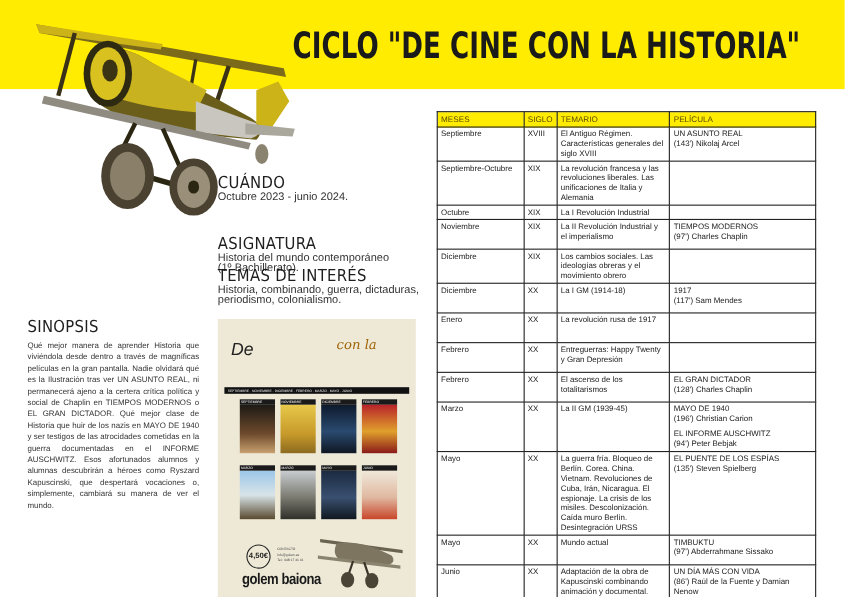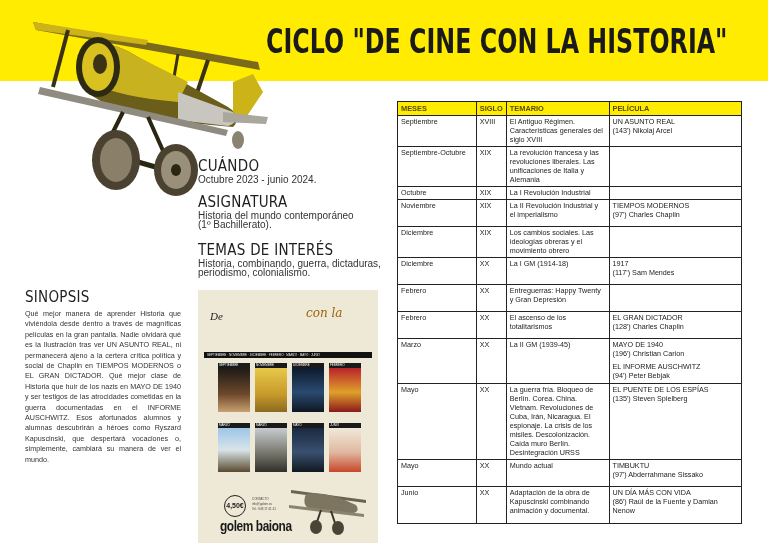--- a/index.html
+++ b/index.html
@@ -21,39 +21,39 @@
   .info { position: absolute; left: 198px; }
   .info h2 { font-family: "DejaVu Sans", sans-serif; font-weight: normal; font-size: 15px; color: #1e1e1e; letter-spacing: 0.3px; transform: scaleX(0.9); transform-origin: left; white-space: nowrap; }
   .info p { font-size: 10px; line-height: 9px; color: #333; }
 
   .sinopsis { position: absolute; left: 25px; top: 288px; width: 156px; }
   .sinopsis h2 { font-family: "DejaVu Sans", sans-serif; font-weight: normal; font-size: 15px; color: #1e1e1e; letter-spacing: 0.3px; transform: scaleX(0.9); transform-origin: left; }
   .sinopsis p { font-size: 7.2px; line-height: 10.4px; color: #333; text-align: justify; margin-top: 3px; }
 
   
   .poster { position: absolute; left: 198px; top: 290px; width: 180px; height: 253px; background: #ede9d6; overflow: hidden; }
-  .poster .p-de { position: absolute; left: 12px; top: 20px; font-family: Liberation Serif, serif; font-style: italic; font-size: 11px; color: #222; text-align: center; }
+  .poster .p-de { position: absolute; left: 12px; top: 20px; font-family: Liberation Sans, sans-serif; font-style: italic; font-size: 16px; color: #222; text-align: center; }
   .poster .p-cine { position: absolute; left: 30px; top: 2px; font-family: "Liberation Serif", serif; font-size: 34px; color: #1a1a1a; letter-spacing: -1px; line-height: 34px; }
   .poster .p-conla { position: absolute; left: 108px; top: 16px; font-family: "DejaVu Serif", serif; font-style: italic; font-size: 12px; color: #a16207; }
   .poster .p-historia { position: absolute; left: 6px; top: 28px; font-family: "Liberation Serif", serif; font-size: 34px; color: #1a1a1a; letter-spacing: 0px; line-height: 34px; }
   .poster .p-strip { position: absolute; left: 6px; top: 62px; width: 168px; height: 6px; background: #111; }
   .poster .p-strip span { display:block; font-size: 3px; color: #eee; padding: 1px 3px; white-space: nowrap; }
   .poster .grid { position: absolute; left: 20px; top: 73px; width: 148px; display: grid; grid-template-columns: repeat(4, 32px); column-gap: 5px; row-gap: 6px; }
   .cell .lbl { height: 5px; background: #1a1a1a; color:#fff; font-size: 3px; padding-left: 1px; line-height: 5px; overflow:hidden; white-space: nowrap; }
   .cell .img { height: 44px; }
   .cell .cap { height: 5px; font-size: 2.5px; color: #333; overflow: hidden; }
   .poster .price { position: absolute; left: 26px; top: 205px; width: 22px; height: 22px; border: 1.5px solid #222; border-radius: 50%; font-weight: bold; font-size: 10px; text-align: center; line-height: 20px; color:#222; }
   .poster .contact { position: absolute; left: 54px; top: 207px; font-size: 3px; line-height: 5px; color: #444; }
   .poster .brand { position: absolute; left: 22px; top: 228px; font-weight: bold; font-size: 14px; color: #1a1a1a; letter-spacing: -0.5px; transform: scaleX(0.85); transform-origin:left; }
   .poster .mini-plane { position: absolute; left: 88px; top: 190px; width: 85px; height: 55px; }
 
   
   table.schedule { position: absolute; left: 397px; top: 101px; width: 345px; border-collapse: collapse; }
   table.schedule th, table.schedule td { border: 1px solid #222; padding: 1px 3px 2px 3px; vertical-align: top; font-size: 7.2px; line-height: 9px; color: #222; text-align: left; }
-  table.schedule th { background: #ffec00; font-weight: bold; font-size: 7.4px; color: #5a4a00; height: 13px; padding-top: 2px; }
+  table.schedule th { background: #ffec00; font-weight: normal; font-size: 7.4px; color: #5a4a00; height: 13px; padding-top: 2px; }
   table.schedule td.film p + p { margin-top: 4px; }
   col.c1 { width: 79px; } col.c2 { width: 30px; } col.c3 { width: 103px; } col.c4 { width: 133px; }
 </style>
 </head>
 <body>
 
 <div class="yellow-band"></div>
 <h1 class="title">CICLO "DE CINE CON LA HISTORIA"</h1>
 
 <svg class="airplane" viewBox="0 0 245 185">
@@ -86,21 +86,21 @@
   <ellipse cx="148" cy="158" rx="22" ry="26" fill="#4a4130"></ellipse>
   <ellipse cx="148" cy="158" rx="15" ry="19" fill="#9a8f78"></ellipse>
   <ellipse cx="148" cy="158" rx="5" ry="6" fill="#2a2612"></ellipse>
   <ellipse cx="210" cy="128" rx="6" ry="9" fill="#8a8370"></ellipse>
 </svg>
 
 <div class="info" style="top:157px;">
   <h2>CUÁNDO</h2>
   <p>Octubre 2023 - junio 2024.</p>
 </div>
-<div class="info" style="top:193px;">
+<div class="info" style="top:212px;">
   <h2>ASIGNATURA</h2>
   <p>Historia del mundo contemporáneo</p>
   <p>(1º Bachillerato).</p>
 </div>
 <div class="info" style="top:241px;">
   <h2>TEMAS DE INTERÉS</h2>
   <p>Historia, combinando, guerra, dictaduras,</p>
   <p>periodismo, colonialismo.</p>
 </div>
 
@@ -227,20 +227,26 @@
       </tr>
       <tr style="height: 27px;">
         <td>Diciembre</td>
         <td>XX</td>
         <td>La I GM (1914-18)</td>
         <td class="film">
           <p><span>1917</span><br><span>(117') Sam Mendes</span></p>
         </td>
       </tr>
       <tr style="height: 27px;">
+        <td>Enero</td>
+        <td>XX</td>
+        <td>La revolución rusa de 1917</td>
+        <td class="film"></td>
+      </tr>
+      <tr style="height: 27px;">
         <td>Febrero</td>
         <td>XX</td>
         <td>Entreguerras: Happy Twenty y Gran Depresión</td>
         <td class="film"></td>
       </tr>
       <tr style="height: 27px;">
         <td>Febrero</td>
         <td>XX</td>
         <td>El ascenso de los totalitarismos</td>
         <td class="film">

